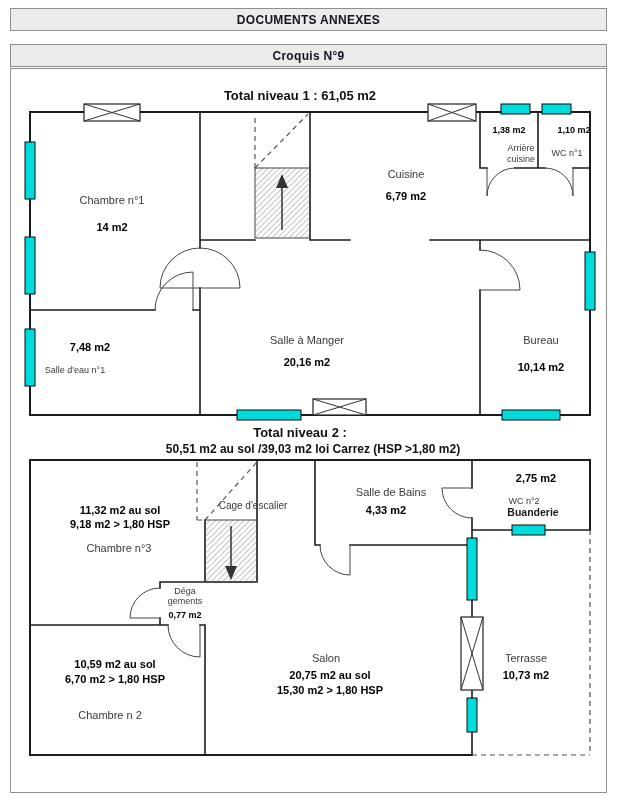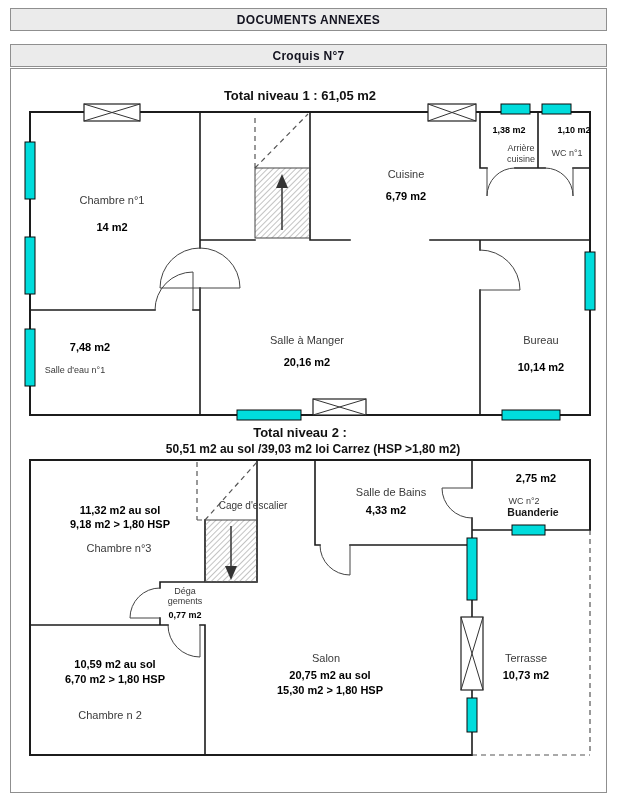--- a/index.html
+++ b/index.html
@@ -40,21 +40,21 @@
 </head>
 <body>
 
 <div class="page">
 
   <div class="bar bar1">
     <span>DOCUMENTS ANNEXES</span>
   </div>
 
   <div class="bar bar2">
-    <span>Croquis N°7</span>
+    <span>Croquis N°9</span>
   </div>
 
   <div class="plan-frame"></div>
 
   <svg class="plan" width="621" height="800" viewBox="0 0 621 800">
     <defs>
       <pattern id="hatch" width="4" height="4" patternUnits="userSpaceOnUse" patternTransform="rotate(45)">
         <line x1="0" y1="0" x2="0" y2="4" stroke="#888" stroke-width="1"></line>
       </pattern>
     </defs>

